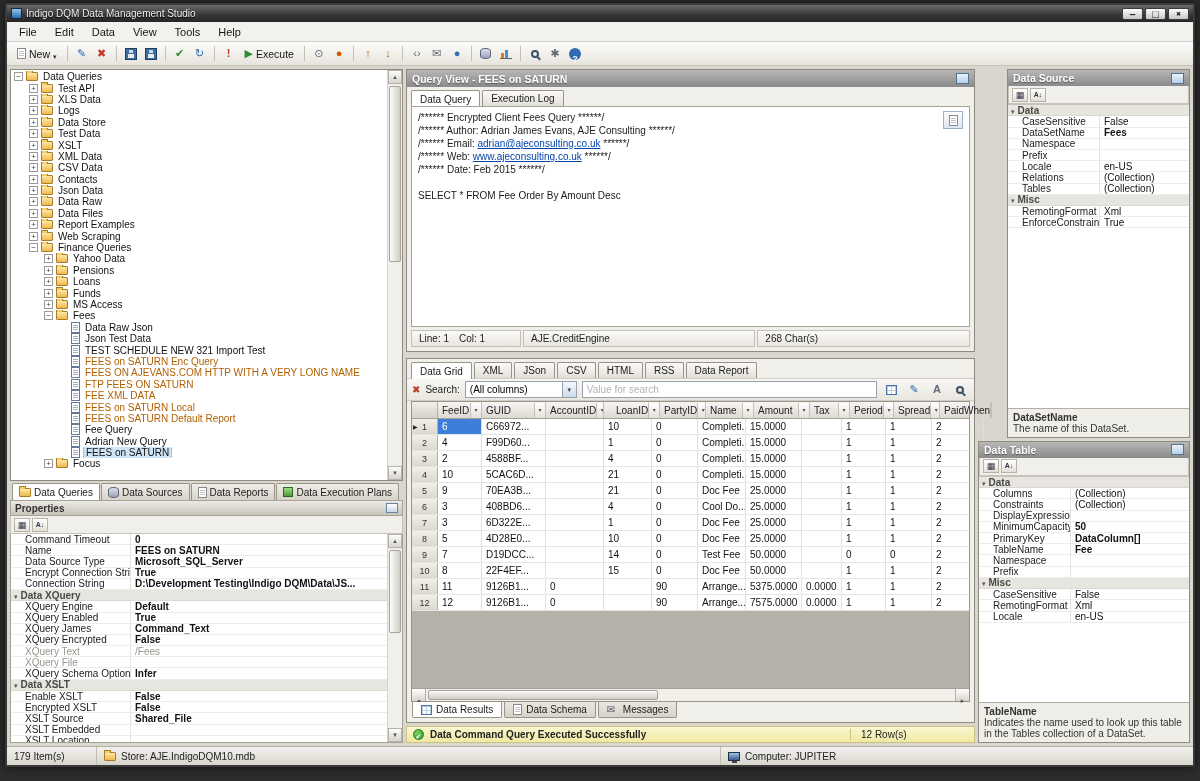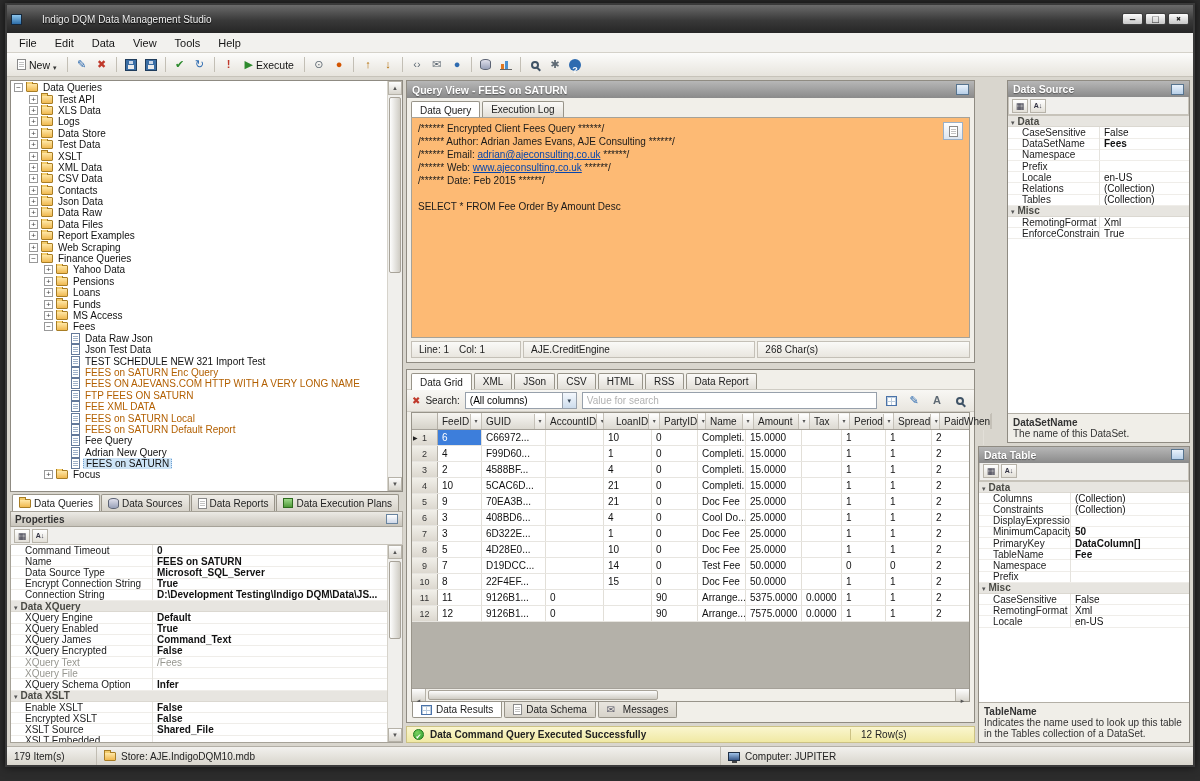--- a/index.html
+++ b/index.html
@@ -2,21 +2,21 @@
 <html><head>
 <meta charset="utf-8">
 <style>
   html,body{margin:0;padding:0;width:1200px;height:781px;overflow:hidden;
     font-family:"Liberation Sans","DejaVu Sans",sans-serif;}
   *{box-sizing:border-box;}
   .desktop{position:relative;width:1200px;height:781px;background:#2c2c2c;}
   .window{position:absolute;left:5px;right:5px;top:3px;bottom:14px;background:#d9d6ce;
     border:2px solid #3a3a3a;box-shadow:0 0 8px rgba(0,0,0,.7);display:flex;flex-direction:column;}
   
-  .titlebar{height:28px;background:linear-gradient(#6b6b6b,#393939 55%,#262626);display:flex;align-items:center;padding:0 4px;gap:20px;flex:0 0 auto;}
+  .titlebar{height:17px;background:linear-gradient(#6b6b6b,#393939 55%,#262626);display:flex;align-items:center;padding:0 4px;gap:4px;flex:0 0 auto;}
   .app-icon{width:11px;height:11px;background:linear-gradient(#8cc6ee,#2d6da8);border:1px solid #15283c;flex:0 0 auto;}
   .title-text{color:#efefef;font-size:10px;flex:1;white-space:nowrap;overflow:hidden;text-shadow:0 1px 1px #000;}
   .win-btns{display:flex;gap:2px;}
   .wbtn{width:21px;height:12px;background:linear-gradient(#fdfdfd,#c6c6c6);border:1px solid #3d3d3d;border-radius:2px;
     font-size:7px;line-height:10px;text-align:center;color:#222;}
   .g-min::before{content:"–";font-weight:bold;}
   .g-max::before{content:"□";}
   .g-close::before{content:"✖";font-size:6px;}
   
   .menubar{height:20px;background:#f2f1ee;border-bottom:1px solid #d4d1c9;display:flex;align-items:center;padding-left:3px;flex:0 0 auto;}
@@ -84,37 +84,37 @@
   .props-head{height:16px;background:linear-gradient(#eceae5,#c8c4bb);border:1px solid #a6a298;display:flex;align-items:center;padding:0 4px;
     font-size:10px;font-weight:bold;color:#333;flex:0 0 auto;}
   .ph-ic{margin-left:auto;width:12px;height:10px;background:linear-gradient(#ffffff,#cfd8e8);border:1px solid #68839e;}
   .pg-toolbar{height:18px;background:#f0efec;border:1px solid #c7c3ba;border-top:none;display:flex;align-items:center;gap:2px;padding:0 3px;flex:0 0 auto;}
   .pgt-btn{width:16px;height:14px;border:1px solid #b7b3a9;background:linear-gradient(#fff,#e3e0d8);font-size:8px;text-align:center;line-height:12px;color:#334;}
   .g-cat::before{content:"▦";font-size:9px;}
   .g-az::before{content:"A↓";font-size:7px;font-weight:bold;}
   .pgrid-wrap{flex:1;display:flex;border:1px solid #a6a298;border-top:none;background:#fff;min-height:0;}
   .pgrid{flex:1;overflow:hidden;min-width:0;}
   .pg-row{display:flex;height:11.2px;font-size:10px;border-bottom:1px solid #efede9;align-items:center;}
-  .pg-label{width:142px;padding-left:14px;color:#222;border-right:1px solid #e5e3de;overflow:hidden;white-space:nowrap;flex:0 0 auto;}
+  .pg-label{width:120px;padding-left:14px;color:#222;border-right:1px solid #e5e3de;overflow:hidden;white-space:nowrap;flex:0 0 auto;}
   .pg-sm .pg-label{width:92px;}
   .pg-value{flex:1;padding-left:4px;overflow:hidden;white-space:nowrap;color:#111;min-width:0;}
   .pg-value.b{font-weight:bold;}
   .pg-row.m .pg-label,.pg-row.m .pg-value{color:#979790;}
   .pg-cat{display:flex;height:11.4px;background:#e7e5e0;font-weight:bold;color:#4a4a45;font-size:10px;align-items:center;gap:3px;padding-left:3px;border-bottom:1px solid #dbd8d1;}
   .pg-cat-arrow::before{content:"▾";font-size:7px;color:#555;}
   
   .qv-panel{border:1px solid #8f8b82;background:#f1efe9;display:flex;flex-direction:column;height:283px;flex:0 0 auto;}
   .qv-head{height:17px;background:linear-gradient(#b7b7b7,#8a8a8a);display:flex;align-items:center;padding:0 5px;color:#fff;
     font-weight:bold;font-size:10.5px;text-shadow:0 1px 1px #555;flex:0 0 auto;}
   .hd-ic{margin-left:auto;width:13px;height:11px;background:linear-gradient(#eaf2fb,#b7cfe8);border:1px solid #57748f;}
   .tabs-row{height:19px;display:flex;align-items:flex-end;padding:2px 4px 0;gap:2px;flex:0 0 auto;}
   .tab{display:inline-flex;align-items:center;gap:3px;font-size:10px;padding:2px 8px;border:1px solid #989489;border-bottom:none;
     background:linear-gradient(#fbfaf8,#e2dfd8);border-radius:2px 2px 0 0;color:#222;white-space:nowrap;}
   .tab.active{background:#fff;position:relative;top:1px;padding-top:3px;}
-  .qv-editor{flex:1;margin:0 4px;background:#fdba74;border:1px solid #a6a298;position:relative;padding:4px 6px;overflow:hidden;min-height:0;}
+  .qv-editor{flex:1;margin:0 4px;background:#ffffff;border:1px solid #a6a298;position:relative;padding:4px 6px;overflow:hidden;min-height:0;}
   .sql-line{font-size:10px;line-height:13px;color:#1a1a1a;white-space:pre;}
   .sql-link{color:#0645ad;text-decoration:underline;}
   .ed-btn{position:absolute;top:4px;right:6px;width:20px;height:18px;border:1px solid #9ab0c8;background:linear-gradient(#fefefe,#dde6f0);
     display:flex;align-items:center;justify-content:center;}
   .qv-status{height:17px;margin:3px 4px 4px;display:flex;gap:2px;font-size:10px;color:#222;flex:0 0 auto;}
   .qvs-cell{background:linear-gradient(#fafaf8,#e9e6df);border:1px solid #c4c0b7;display:flex;align-items:center;padding:0 7px;gap:10px;white-space:nowrap;}
   .qvs-1{width:110px;flex:0 0 auto;}
   .qvs-2{flex:1.1;min-width:0;}
   .qvs-3{flex:1;min-width:0;}
   

